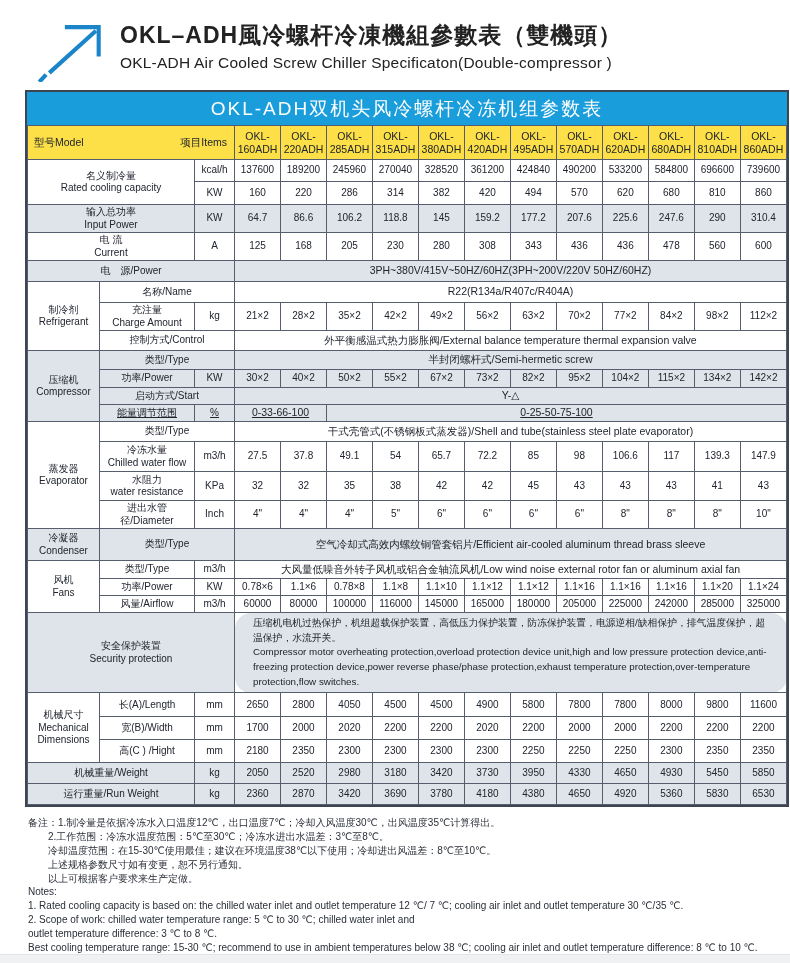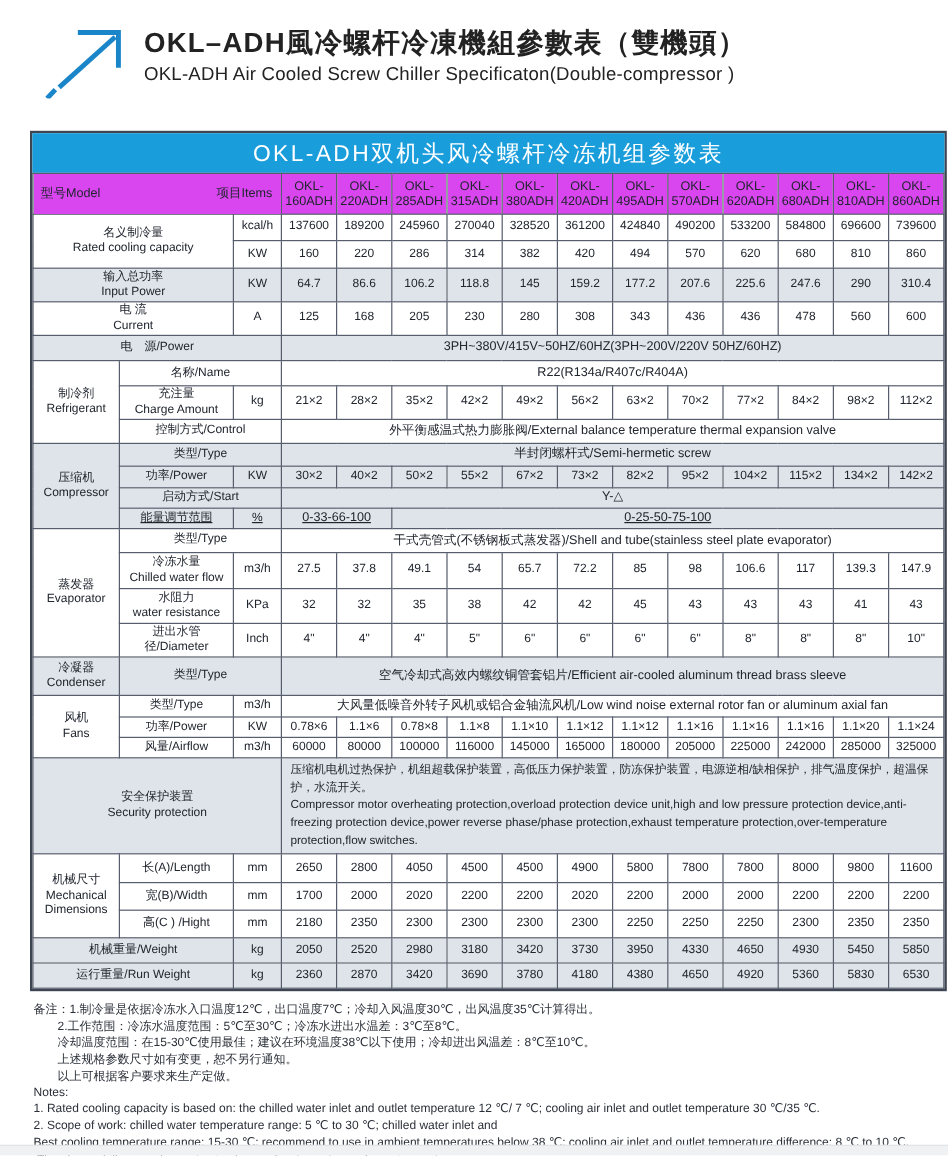--- a/index.html
+++ b/index.html
@@ -3,45 +3,45 @@
 <meta charset="utf-8">
 <style>
   * { box-sizing: border-box; margin: 0; padding: 0; }
   html,body { width: 790px; background: #ffffff; }
   body {
     height: 963px; position: relative; overflow: hidden;
     font-family: "Liberation Sans", "DejaVu Sans", sans-serif;
     color: #20252e;
   }
   
-  .page-header { display: flex; align-items: flex-start; padding: 16px 0 0 36px; height: 109px; }
+  .page-header { display: flex; align-items: flex-start; padding: 16px 0 0 36px; height: 90px; }
   .logo { width: 76px; height: 64px; flex: 0 0 auto; margin-top: 2px; }
   .titles { margin-left: 8px; }
   .title-zh { font-size: 23px; font-weight: bold; letter-spacing: 1px; color: #222; margin-top: 4px; }
   .title-en { font-size: 15.5px; color: #222; margin-top: 3px; letter-spacing: 0.2px; }
 
   
   .table-wrap { margin-left: 25px; width: 764px; border: 2px solid #3d4452; }
   .table-title {
     background: #199ddb; color: #ffffff; text-align: center;
     font-size: 19px; letter-spacing: 2px; padding: 4px 0 3px 0;
   }
   table { width: 100%; border-collapse: collapse; table-layout: fixed; }
   td {
     border: 1px solid #565d6c; text-align: center; vertical-align: middle;
     font-size: 10px; padding: 1px 2px; white-space: pre-line; line-height: 1.25;
     overflow: hidden;
   }
   tr.gray td { background: #dfe4ea; }
-  tr.head td { background: #d946ef; }
+  tr.head td { background: #fde047; }
   td.model { font-size: 10.5px; line-height: 1.2; }
   td.unit  { font-size: 10px; }
   td.span  { font-size: 10.5px; }
   td.sectext {
-    text-align: left; font-size: 9.8px; line-height: 1.5; padding: 3px 7px;
+    text-align: left; font-size: 9.8px; line-height: 1.5; padding: 3px 18px; border-radius: 16px;
   }
   td.diag { position: relative; padding: 0;
     background-image: linear-gradient(to bottom right,
       transparent calc(50% - 0.5px), #565d6c calc(50% - 0.5px),
       #565d6c calc(50% + 0.5px), transparent calc(50% + 0.5px));
   }
   td.diag .dm { position: absolute; left: 6px; top: 50%; transform: translateY(-50%); font-size: 10.5px; }
   td.diag .di { position: absolute; right: 7px; top: 50%; transform: translateY(-50%); font-size: 10.5px; }
 
   
@@ -430,17 +430,18 @@
     <div>备注：1.制冷量是依据冷冻水入口温度12℃，出口温度7℃；冷却入风温度30℃，出风温度35℃计算得出。</div>
     <div>　　2.工作范围：冷冻水温度范围：5℃至30℃；冷冻水进出水温差：3℃至8℃。</div>
     <div>　　冷却温度范围：在15-30℃使用最佳；建议在环境温度38℃以下使用；冷却进出风温差：8℃至10℃。</div>
     <div>　　上述规格参数尺寸如有变更，恕不另行通知。</div>
     <div>　　以上可根据客户要求来生产定做。</div>
   </div>
 <div class="notes" style="margin-top:0">
     <div>Notes:</div>
     <div>1. Rated cooling capacity is based on: the chilled water inlet and outlet temperature 12 ℃/ 7 ℃; cooling air inlet and outlet temperature 30 ℃/35 ℃.</div>
     <div>2. Scope of work: chilled water temperature range: 5 ℃ to 30 ℃; chilled water inlet and</div>
+    <div>outlet temperature difference: 3 ℃ to 8 ℃.</div>
     <div>Best cooling temperature range: 15-30 ℃; recommend to use in ambient temperatures below 38 ℃; cooling air inlet and outlet temperature difference: 8 ℃ to 10 ℃.</div>
     <div> The above chillers can be customized according to customers’  requirements.</div>
   </div>
 
 <div class="bottom-strip"></div>
 
 </body></html>

